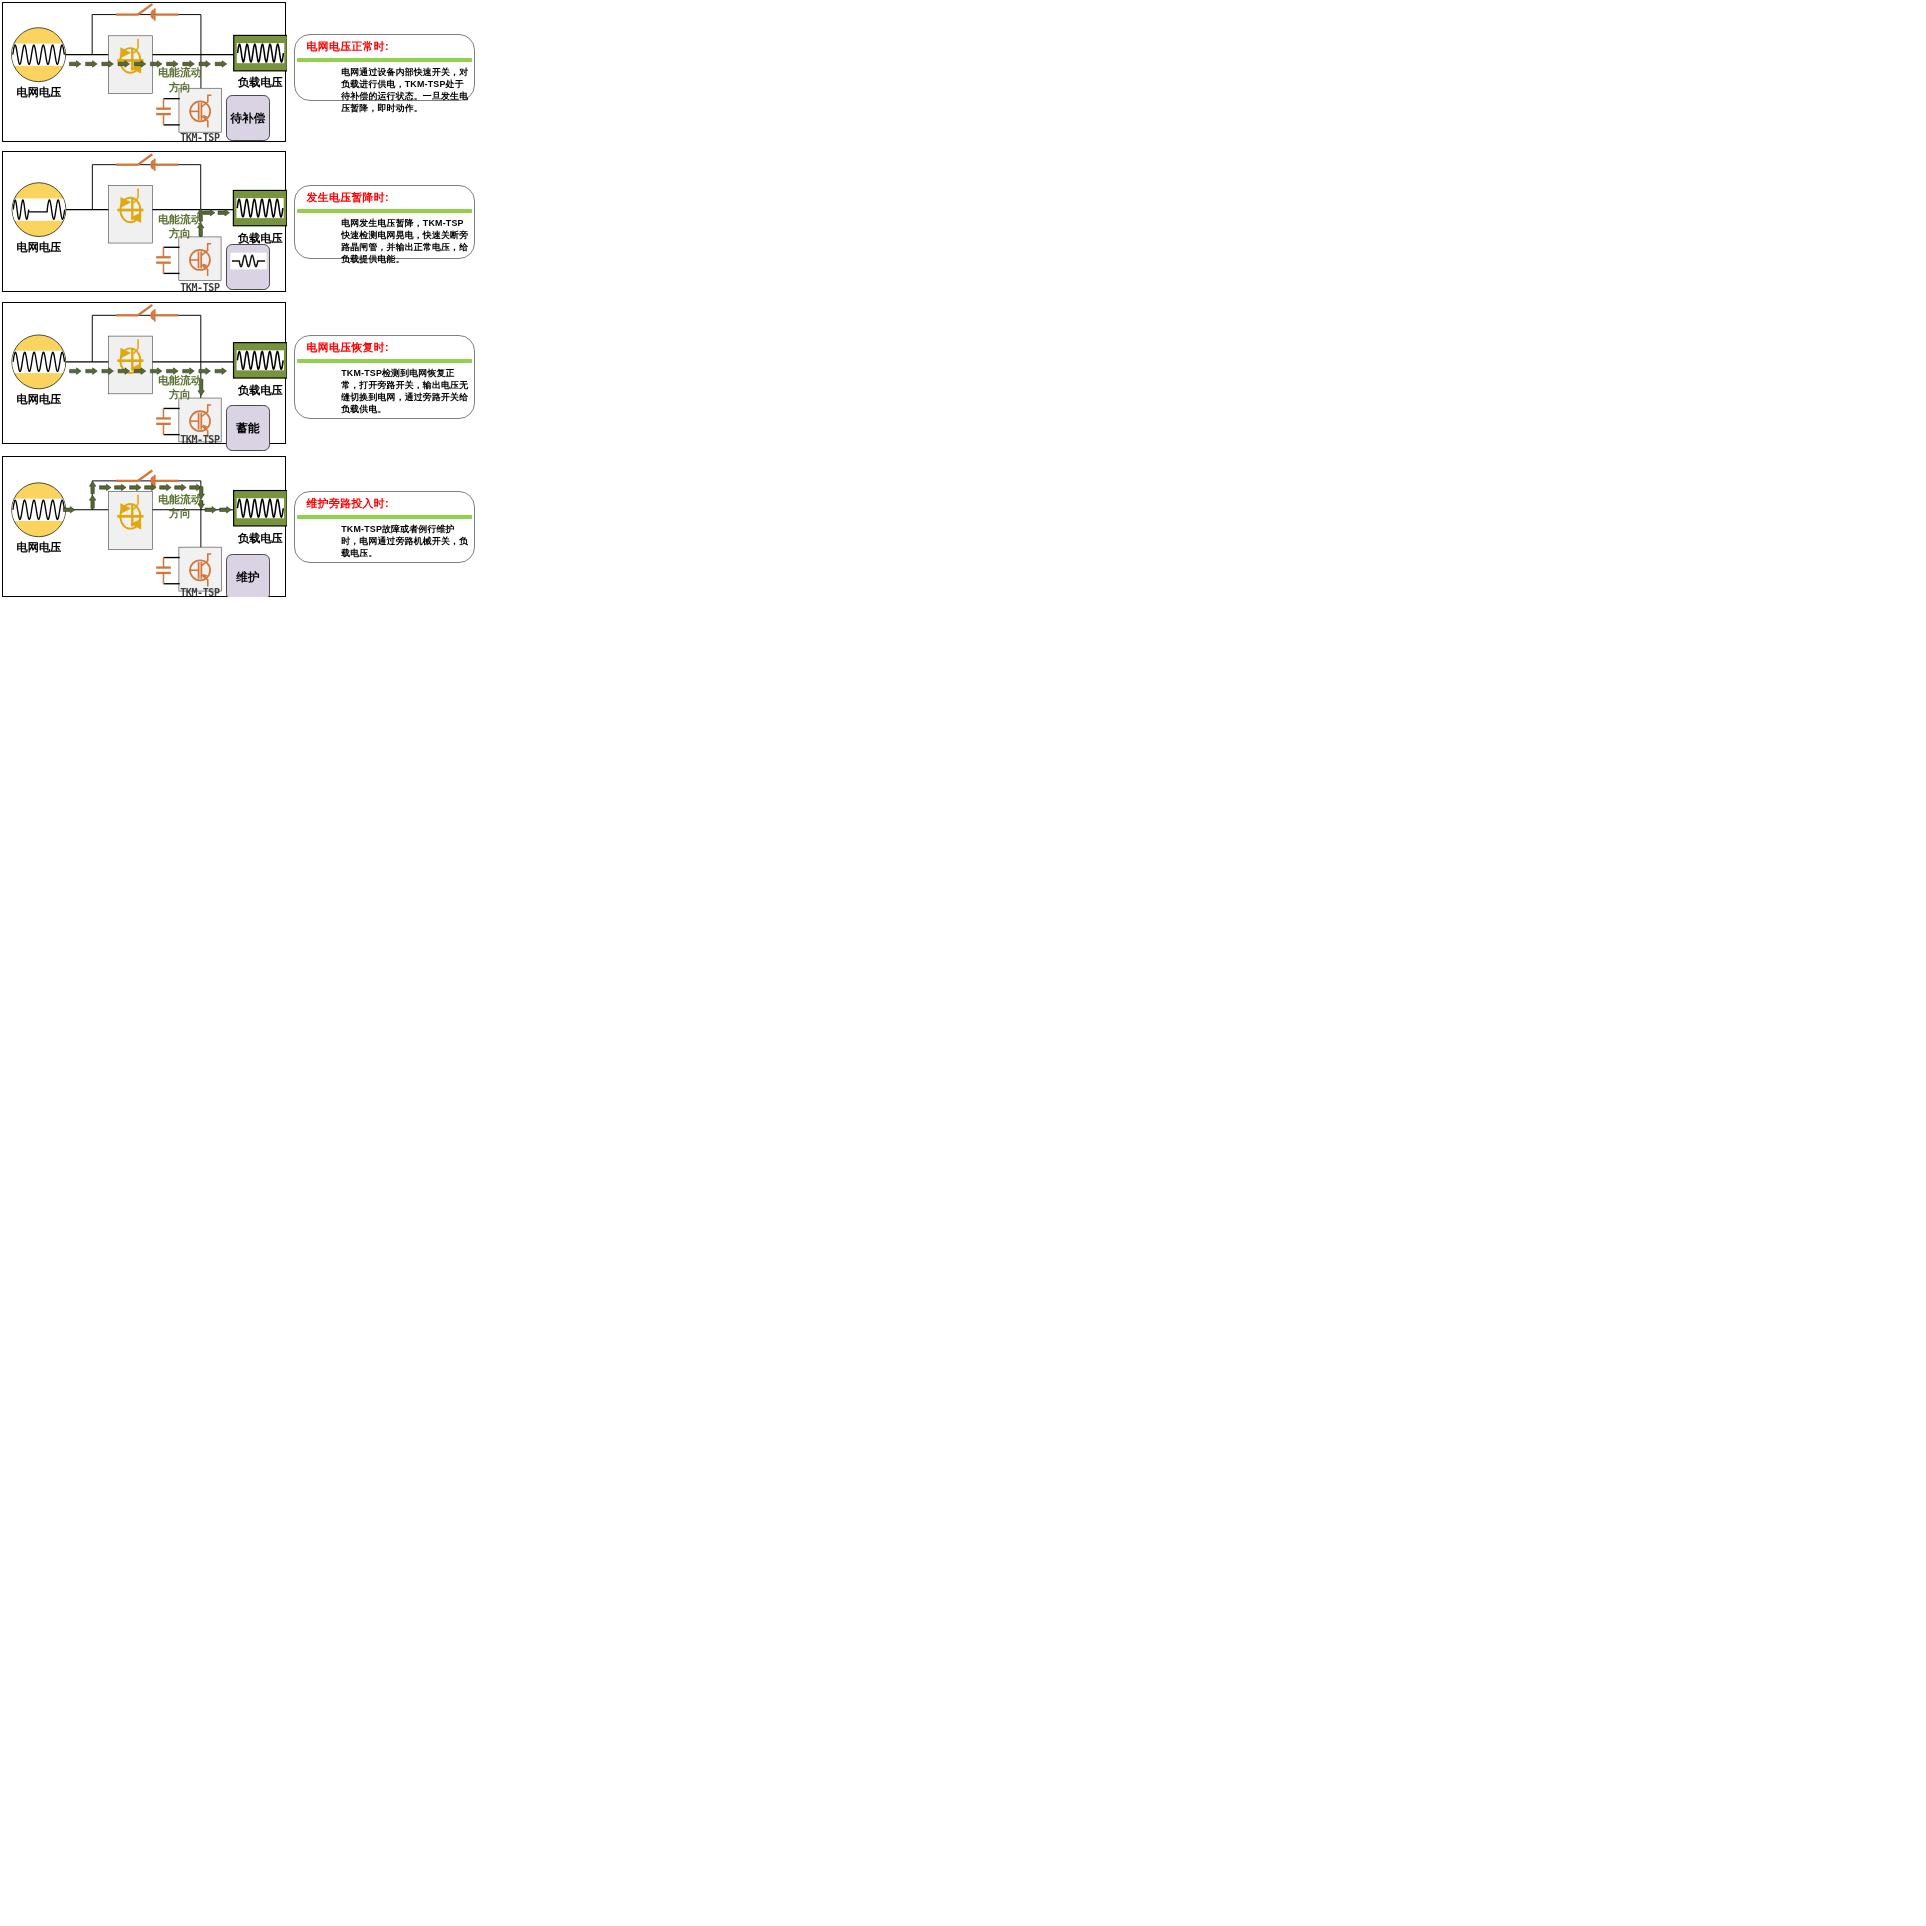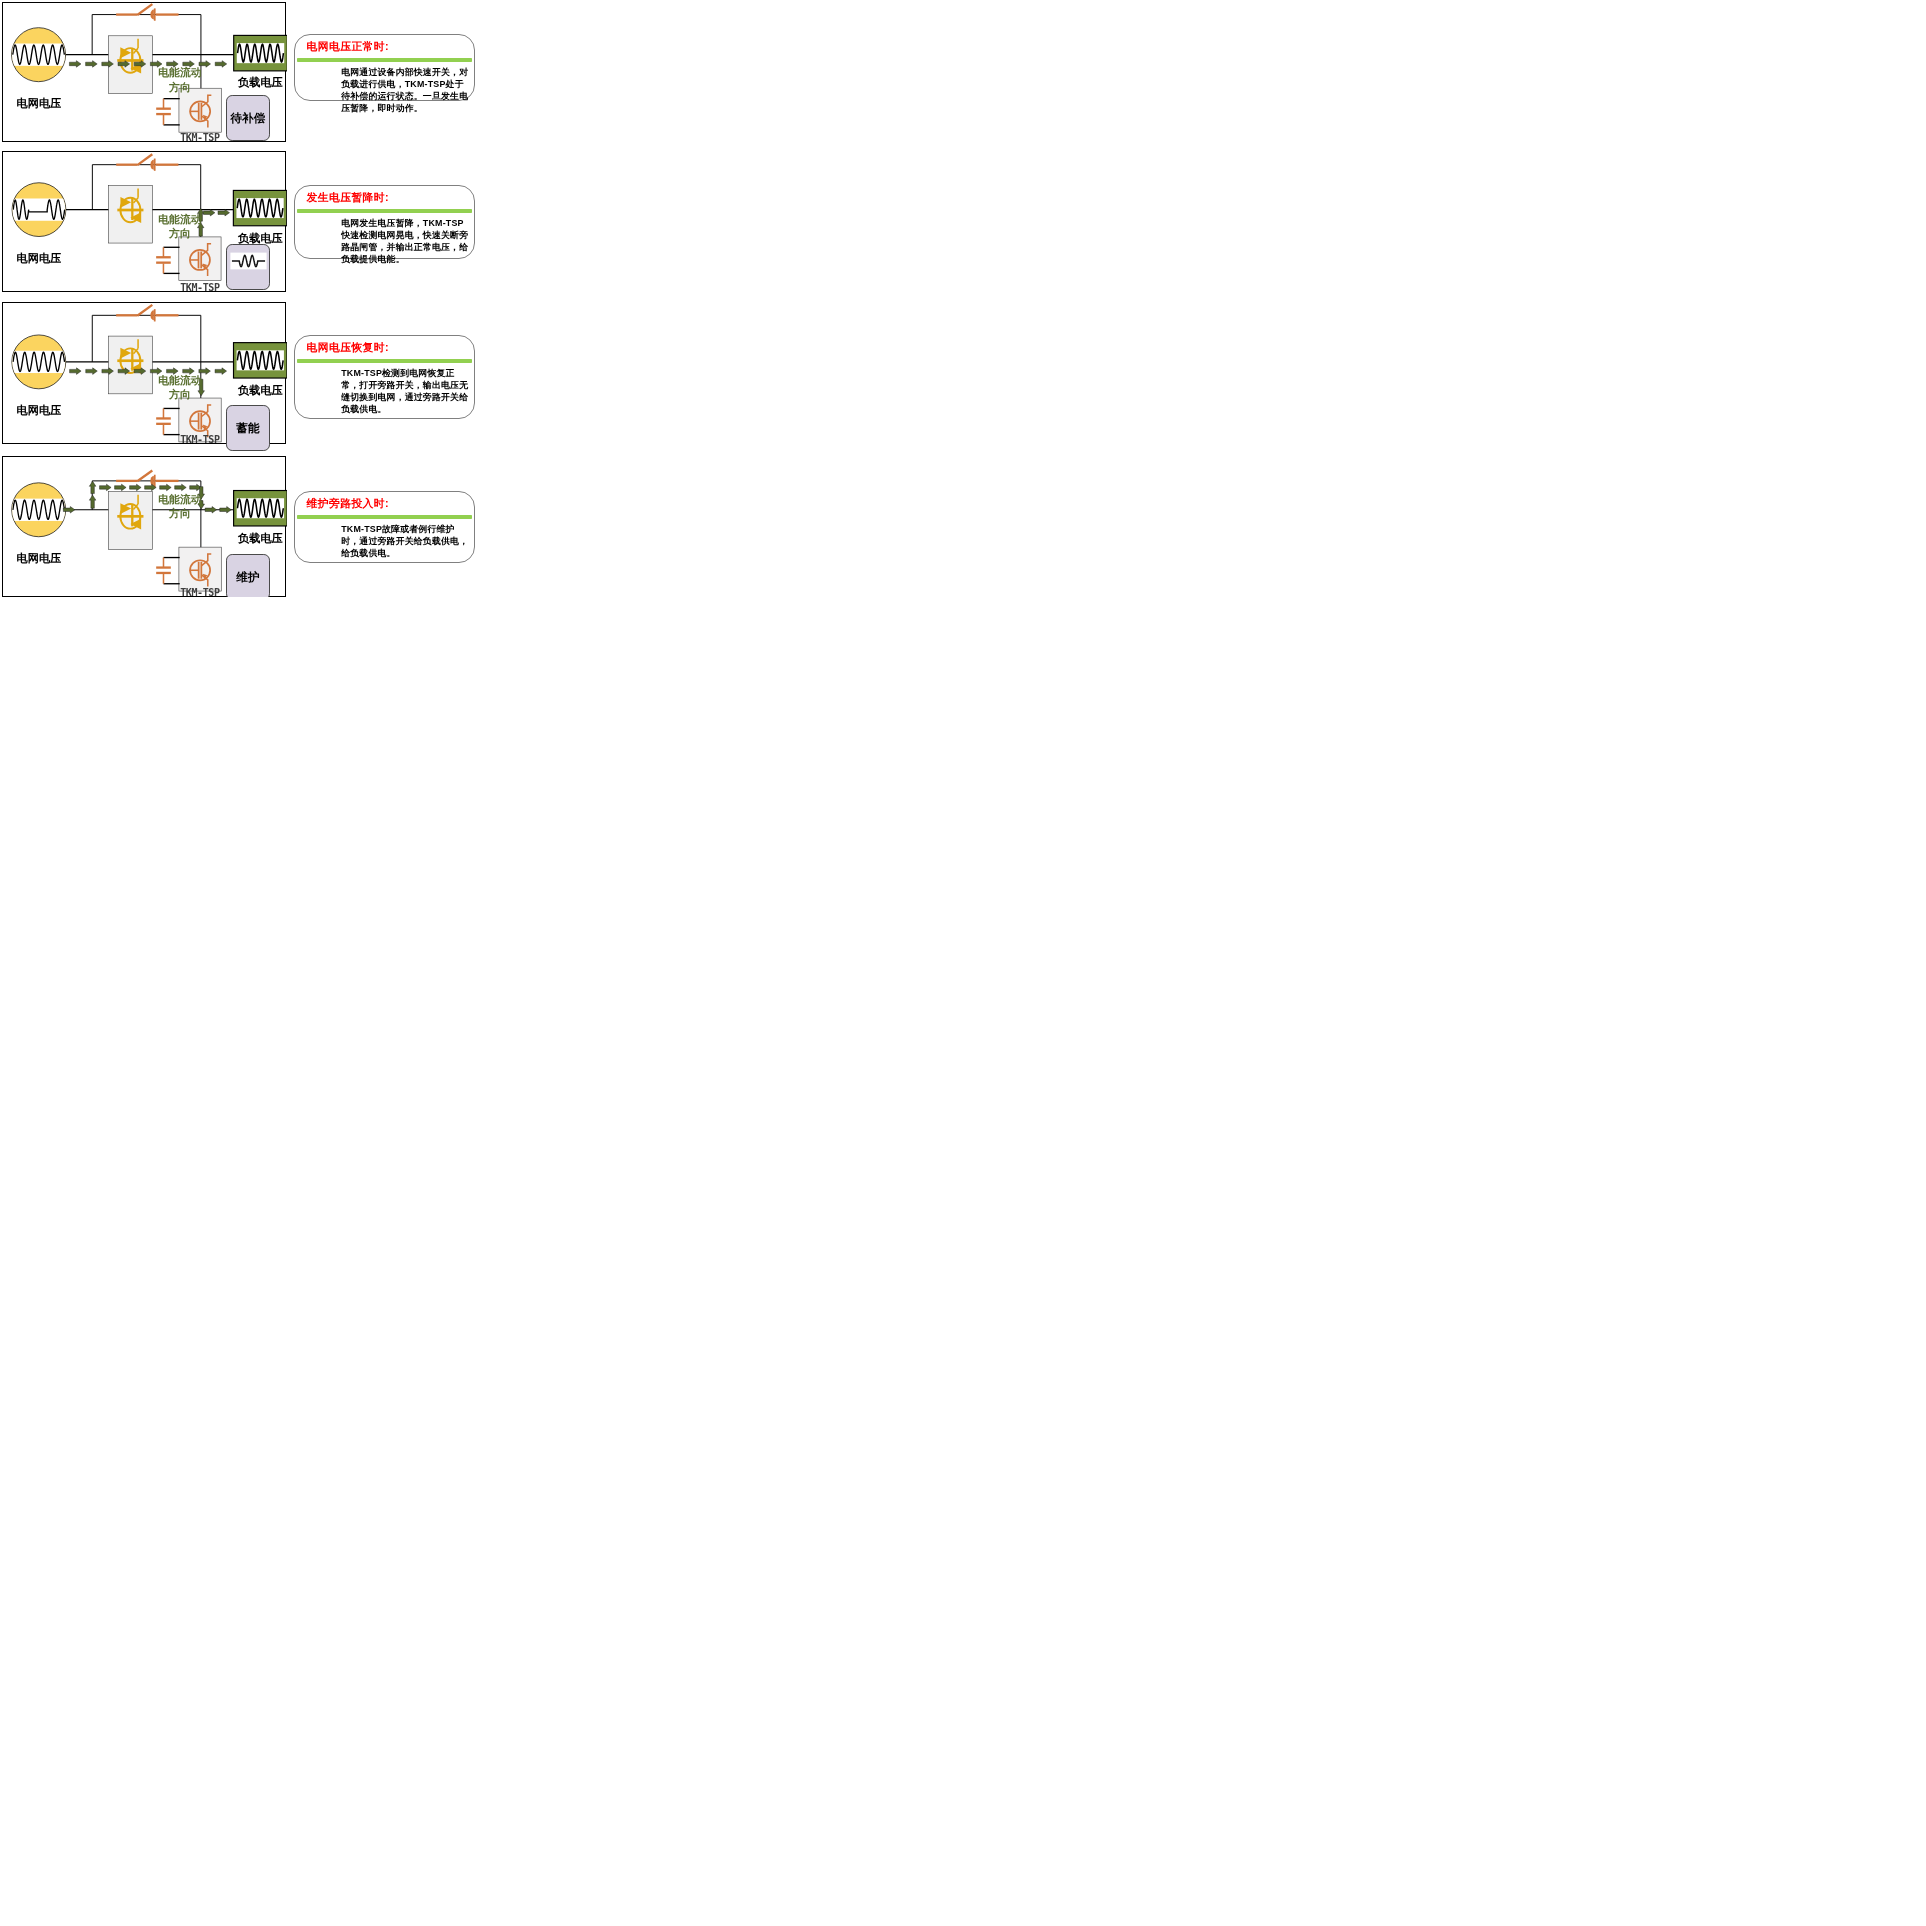--- a/index.html
+++ b/index.html
@@ -1,21 +1,21 @@
 <!DOCTYPE html>
 <html style="font-size:6.2px"><head>
 <meta charset="utf-8">
 <style>
   html,body{margin:0;padding:0;background:#fff;}
   #page{position:relative;width:475px;height:597px;background:#fff;
         font-family:"Liberation Sans",sans-serif;overflow:hidden;}
   .panel{position:absolute;border:0.8px solid #000;background:#fff;box-sizing:border-box;}
   .panel svg{position:absolute;left:0;top:0;}
   .lbl{position:absolute;text-align:center;color:#000;font-weight:600;}
-  .grid-lbl{width:55px;font-size:11.2px;margin-top:11px;}
+  .grid-lbl{width:55px;font-size:11.2px;}
   .load-lbl{width:55px;font-size:11.2px;}
   .dev-lbl{width:50px;font-size:10px;color:#3F3F3F;font-family:"DejaVu Sans Mono","Liberation Mono",monospace;font-weight:700;letter-spacing:-0.4px;}
   .flow-lbl{position:absolute;width:58px;text-align:center;font-size:10.8px;font-weight:700;color:#5A7031;line-height:14.3px;}
   .badge{position:absolute;width:44px;height:46px;border:0.8px solid #4a4a4a;border-radius:6.2px;
          background:#D9D3E3;display:flex;align-items:center;justify-content:center;
          font-size:11.6px;font-weight:600;color:#000;box-sizing:border-box;}
   .callout{position:absolute;left:294px;width:181px;border:0.8px solid #808080;border-radius:16px;
            background:#fff;box-sizing:border-box;}
   .co-title{color:#FF0000;font-size:10.8px;font-weight:700;padding:5.4px 0 0 11.6px;letter-spacing:0.4px;}
   .co-bar{height:3.5px;background:#92D050;margin:3.9px 2.3px 0 2.3px;border-radius:0.8px;}
@@ -365,16 +365,16 @@
       <div class="flow-lbl" style="left: 148px; top: 35px;">
         <div>电能流动</div>
         <div>方向</div>
       </div>
       <div class="lbl dev-lbl" style="left: 172px; top: 130px;">TKM-TSP</div>
       <div class="badge" style="left: 223px; top: 97px;">维护</div>
     </div>
     <div class="callout" style="top: 491px; height: 72px;">
       <div class="co-title">维护旁路投入时:</div>
       <div class="co-bar"></div>
-      <div class="co-body">TKM-TSP故障或者例行维护时，通过旁路开关给负载供电，给负载供电。</div>
+      <div class="co-body">TKM-TSP故障或者例行维护时，电网通过旁路机械开关，负载电压。</div>
     </div>
   </div>
 
 
 </body></html>

